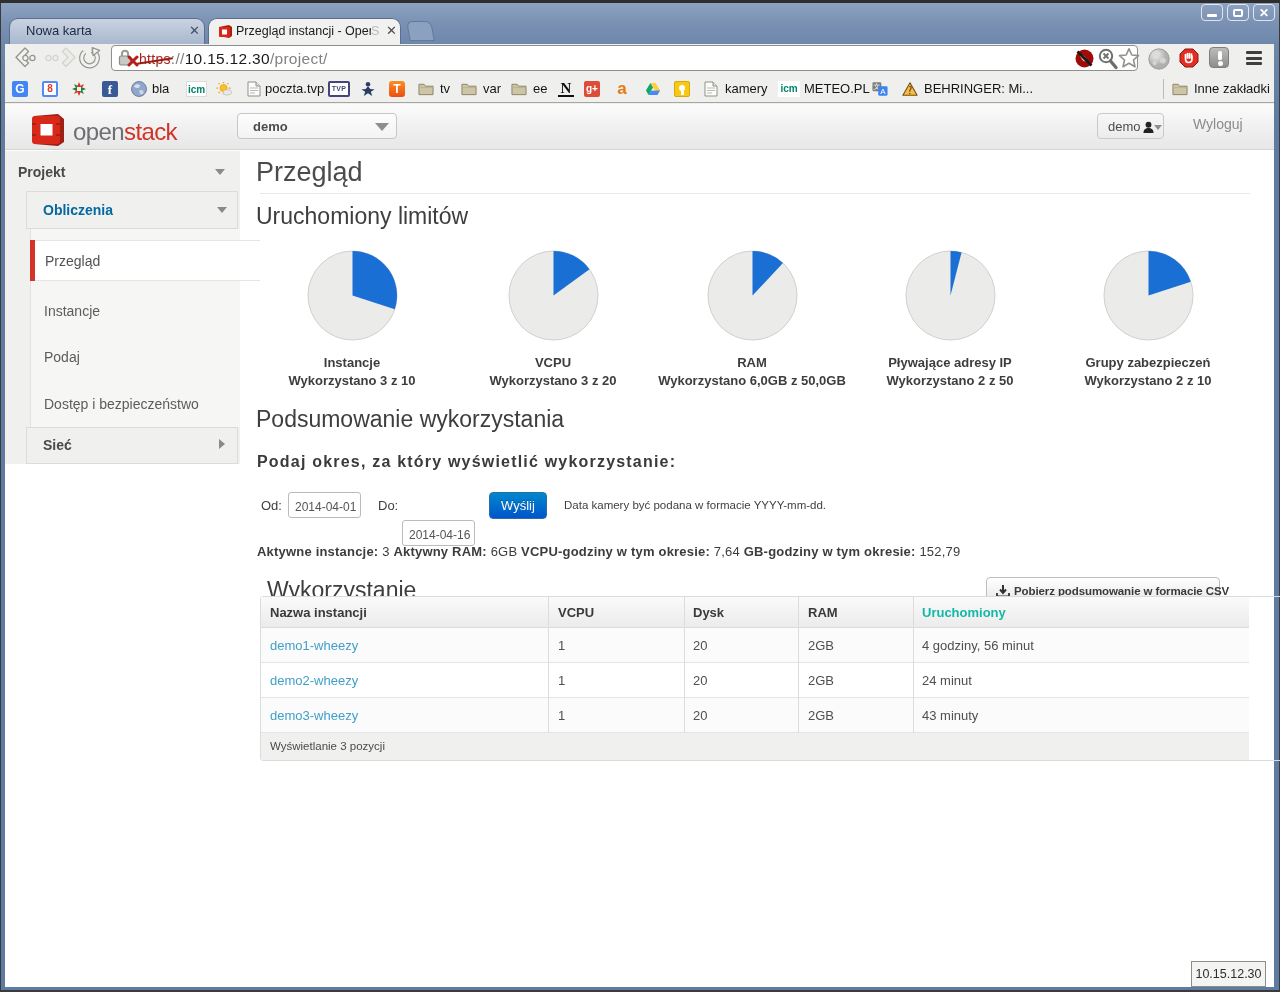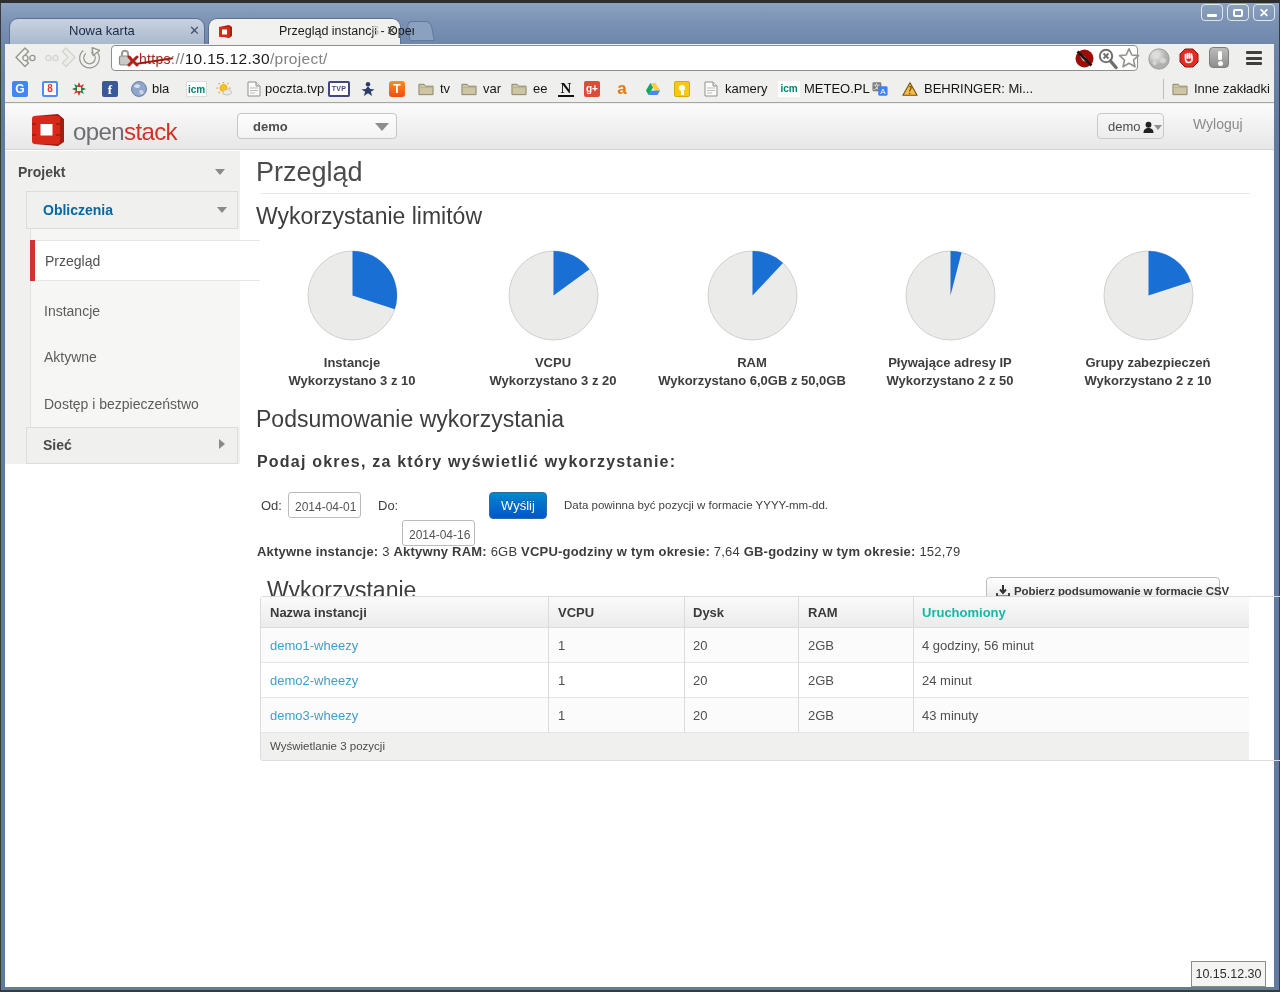--- a/index.html
+++ b/index.html
@@ -3,21 +3,21 @@
 <meta charset="utf-8">
 <style>
 * { margin:0; padding:0; box-sizing:border-box; }
 html,body { width:1280px; height:992px; overflow:hidden; }
 body { font-family:"Liberation Sans", sans-serif; position:relative; background:#3a3a3a; }
 .abs { position:absolute; }
 .win { position:absolute; left:1px; top:2px; width:1278px; height:988px;
   background:linear-gradient(#8ea3c1 0px,#7b92b4 20px,#6d87ab 42px,#5f7ba1 120px,#5f7ba1 100%); }
 .client { position:absolute; left:5px; top:44px; width:1269px; height:943px; background:#efefed; }
 .tab { position:absolute; top:18px; height:26px; border-radius:9px 9px 0 0; }
-.tabtxt { font-size:14px;margin-left:43px; }
+.tabtxt { font-size:14px; }
 .tbtn { position:absolute; width:22px; height:17px; border:1px solid rgba(255,255,255,.75); border-radius:4px; color:#fff; }
 .bmtxt { font-size:13px; color:#161616; position:absolute; top:5px; }
 .bmicon { position:absolute; top:5px; width:16px; height:16px; }
 </style>
 </head>
 <body>
 <div class="win"></div>
 <div class="abs" style="left:0;top:0;width:1280px;height:3px;background:#2e2e2e"></div>
 
 <div class="tbtn" style="left:1201px;top:4px;">
@@ -280,31 +280,31 @@
   <div class="abs" style="left:16px;top:10px;font-size:14px;font-weight:bold;color:#0369a1;">Obliczenia</div>
   <div class="abs" style="left:190px;top:15px;width:0;height:0;border-left:5px solid transparent;border-right:5px solid transparent;border-top:6px solid #8a8a8a;"></div>
 </div>
 
 <div class="abs" style="left:30px;top:229px;width:210px;height:198px;background:#f6f6f5;border-left:1px solid #e2e2e1;"></div>
 
 <div class="abs" style="left:30px;top:240px;width:230px;height:41px;background:#fff;border-top:1px solid #e5e5e5;border-bottom:1px solid #e5e5e5;"></div>
 <div class="abs" style="left:30px;top:240px;width:5px;height:41px;background:#d2342a;"></div>
 <div class="abs" style="left:45px;top:253px;font-size:14px;color:#525252;">Przegląd</div>
 <div class="abs" style="left:44px;top:303px;font-size:14px;color:#5c5c5c;">Instancje</div>
-<div class="abs" style="left:44px;top:349px;font-size:14px;color:#5c5c5c;">Aktywne</div>
+<div class="abs" style="left:44px;top:349px;font-size:14px;color:#5c5c5c;">Podaj</div>
 <div class="abs" style="left:44px;top:396px;font-size:14px;color:#5c5c5c;">Dostęp i bezpieczeństwo</div>
 
 <div class="abs" style="left:26px;top:427px;width:212px;height:37px;border:1px solid #dcdcdb;background:#f0f0ef;">
   <div class="abs" style="left:16px;top:9px;font-size:14px;font-weight:bold;color:#4a4a4a;">Sieć</div>
   <div class="abs" style="left:192px;top:11px;width:0;height:0;border-top:5px solid transparent;border-bottom:5px solid transparent;border-left:6px solid #8a8a8a;"></div>
 </div>
 
 <div class="abs" style="left:256px;top:157px;font-size:27px;color:#4b4b4b;">Przegląd</div>
 <div class="abs" style="left:260px;top:193px;width:990px;height:1px;background:#e8e8e8;"></div>
-<div class="abs" style="left:256px;top:203px;font-size:23px;color:#3e3e3e;">Wykorzystanie limitów</div>
+<div class="abs" style="left:256px;top:203px;font-size:23px;color:#3e3e3e;">Uruchomiony limitów</div>
 
 <svg class="abs" style="left:260px;top:249px;" width="990" height="93" viewBox="0 0 990 93">
   <g transform="translate(92.5,46.5)">
     <circle r="44.5" fill="#ebebea" stroke="#d0d0cf" stroke-width="1"></circle>
     <path d="M0,0 L0,-44.5 A44.5,44.5 0 0 1 42.32,13.75 Z" fill="#1a6fd4"></path>
   </g>
   <g transform="translate(293.5,46.5)">
     <circle r="44.5" fill="#ebebea" stroke="#d0d0cf" stroke-width="1"></circle>
     <path d="M0,0 L0,-44.5 A44.5,44.5 0 0 1 36.0,-26.16 Z" fill="#1a6fd4"></path>
   </g>
@@ -330,21 +330,21 @@
 <div class="abs" style="left:257px;top:453px;font-size:16px;letter-spacing:1.2px;font-weight:bold;color:#3a3a3a;">Podaj okres, za który wyświetlić wykorzystanie:</div>
 <div class="abs" style="left:261px;top:498px;font-size:13px;color:#3f3f3f;">Od:</div>
 <div class="abs" style="left:288px;top:492px;width:73px;height:26px;border:1px solid #bbb;border-radius:3px;background:#fff;">
   <div class="abs" style="left:6px;top:7px;font-size:12px;color:#555;white-space:nowrap;">2014-04-01</div>
 </div>
 <div class="abs" style="left:378px;top:498px;font-size:13px;color:#3f3f3f;">Do:</div>
 <div class="abs" style="left:402px;top:520px;width:73px;height:26px;border:1px solid #bbb;border-radius:3px;background:#fff;">
   <div class="abs" style="left:6px;top:7px;font-size:12px;color:#555;white-space:nowrap;">2014-04-16</div>
 </div>
 <div class="abs" style="left:489px;top:492px;width:58px;height:27px;border:1px solid #2c6da0;border-radius:4px;background:linear-gradient(#0088cc,#0055cc);text-align:center;font-size:13px;line-height:25px;color:#fff;text-shadow:0 -1px 0 rgba(0,0,0,0.25);">Wyślij</div>
-<div class="abs" style="left:564px;top:499px;font-size:11.5px;color:#3f3f3f;">Data powinna być pozycji w formacie YYYY-mm-dd.</div>
+<div class="abs" style="left:564px;top:499px;font-size:11.5px;color:#3f3f3f;">Data kamery być podana w formacie YYYY-mm-dd.</div>
 <div class="abs" style="left:257px;top:544px;font-size:13px;letter-spacing:0.2px;white-space:nowrap;color:#3c3c3c;"><b>Aktywne instancje:</b> 3 <b>Aktywny RAM:</b> 6GB <b>VCPU-godziny w tym okresie:</b> 7,64 <b>GB-godziny w tym okresie:</b> 152,79</div>
 <div class="abs" style="left:267px;top:577px;font-size:23px;color:#3e3e3e;">Wykorzystanie</div>
 
 <div class="abs" style="left:986px;top:577px;width:234px;height:27px;border:1px solid #bdbdbd;border-radius:4px;background:linear-gradient(#ffffff,#e6e6e6);">
   <svg class="abs" style="left:9px;top:6px;" width="14" height="14" viewBox="0 0 14 14">
     <path d="M7,1 V8 M4,5.5 L7,9 L10,5.5" stroke="#333" stroke-width="2" fill="none"></path>
     <path d="M1,9 V12.5 H13 V9" stroke="#333" stroke-width="1.8" fill="none"></path>
   </svg>
   <div class="abs" style="left:27px;top:7px;font-size:11.5px;font-weight:bold;color:#3a3a3a;white-space:nowrap;letter-spacing:-0.1px;">Pobierz podsumowanie w formacie CSV</div>
 </div>

